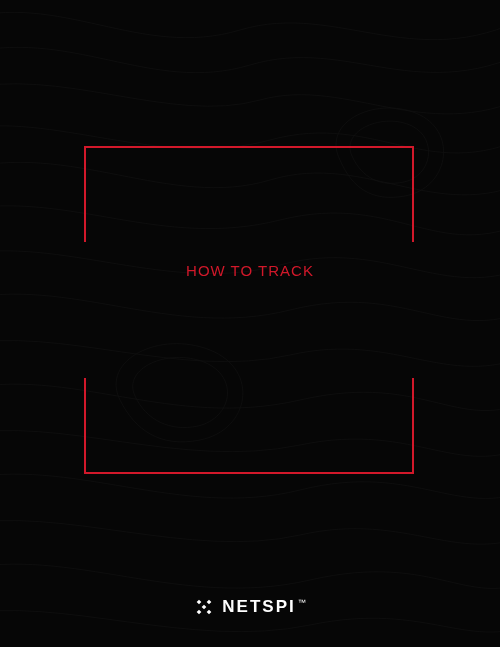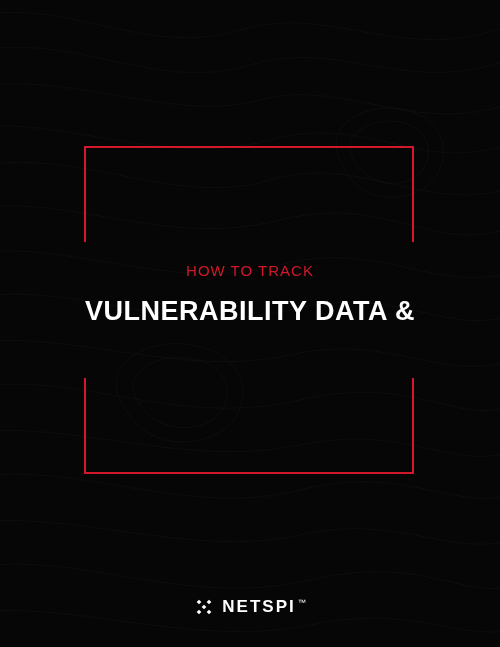--- a/index.html
+++ b/index.html
@@ -124,21 +124,20 @@
     <div class="edge bottom"></div>
     <div class="edge lt"></div>
     <div class="edge rt"></div>
     <div class="edge lb"></div>
     <div class="edge rb"></div>
   </div>
 
   <div class="title-block">
     <div class="eyebrow">HOW TO TRACK</div>
     <div class="headline">
-      <div>VULNERABILITY DATA &amp;</div>
     </div>
   </div>
 
   <div class="logo">
     <span class="logo-row">
       <span class="logo-mark">
         <svg width="20" height="20" viewBox="0 0 24 24">
           <g fill="#ffffff">
 
             <rect x="10" y="10" width="4" height="4" transform="rotate(45 12 12)"></rect>

